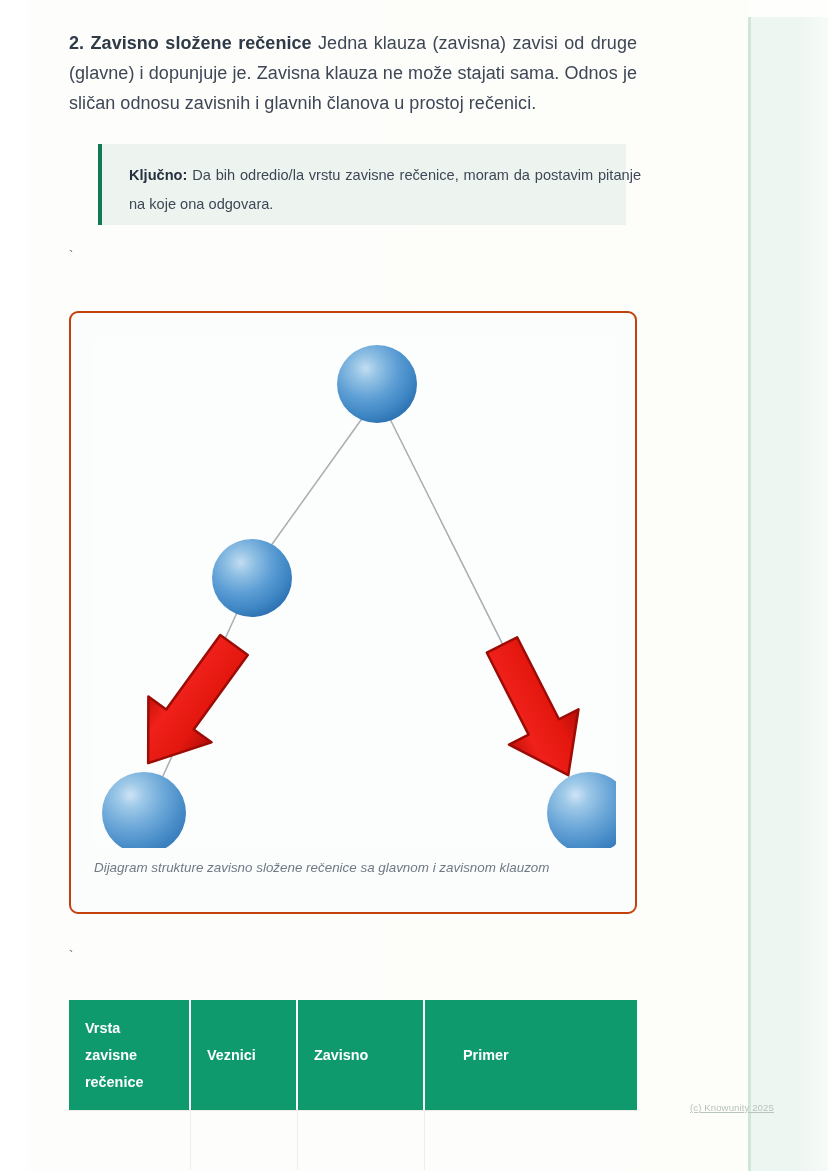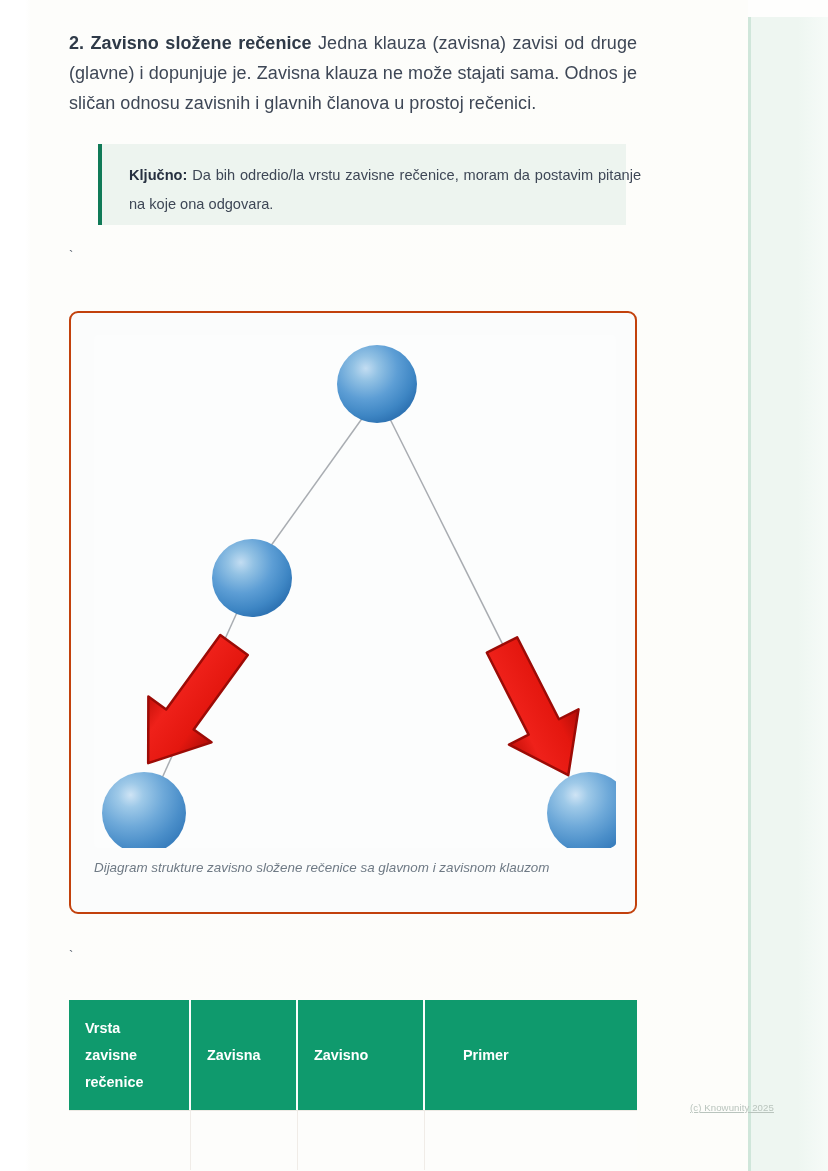--- a/index.html
+++ b/index.html
@@ -243,21 +243,21 @@
       <table class="tbl">
         <colgroup>
           <col class="col-1">
             <col class="col-2">
             <col class="col-3">
             <col class="col-4">
         </colgroup>
         <thead>
           <tr>
             <th>Vrsta zavisne rečenice</th>
-            <th>Zavisna</th>
+            <th>Veznici</th>
             <th>Zavisno</th>
             <th>Primer</th>
           </tr>
         </thead>
         <tbody>
           <tr>
             <td></td>
             <td></td>
             <td></td>
             <td></td>

